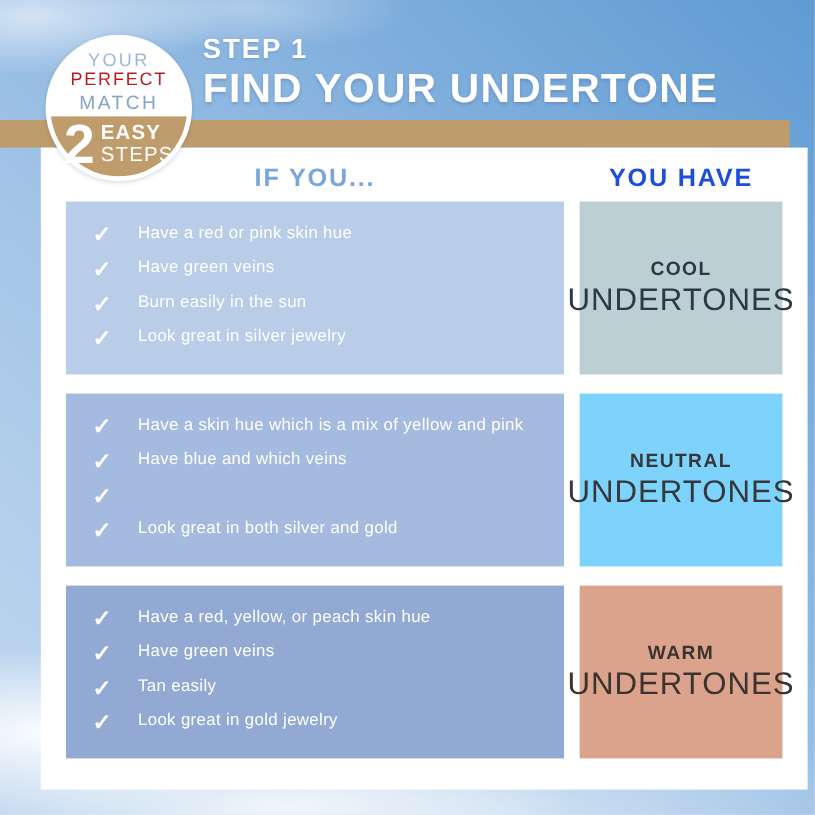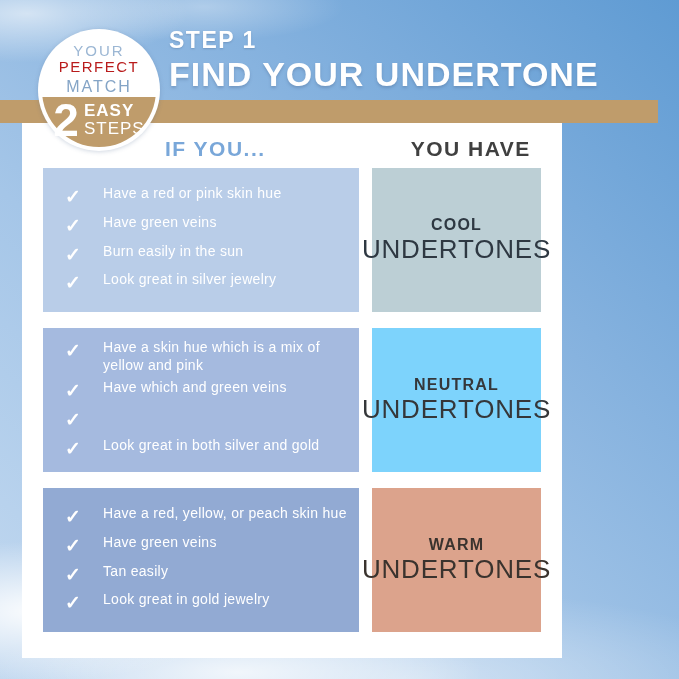--- a/index.html
+++ b/index.html
@@ -38,21 +38,21 @@
   .b-easy  { font-size:17px; font-weight:700; letter-spacing:1px; line-height:1.05; }
   .b-stepsw{ font-size:17px; font-weight:400; letter-spacing:1px; line-height:1.05; }
 
   
   .title-wrap { position:absolute; left:169px; right:25px; top:27px; text-align:left; color:#ffffff; z-index:2; }
   .t-step { font-size:23px; font-weight:600; letter-spacing:1.5px; text-shadow:0 1px 2px rgba(80,110,150,0.4); }
   .t-main { font-size:34px; font-weight:800; letter-spacing:1px; margin-top:1px; text-shadow:0 2px 3px rgba(80,110,150,0.4); }
 
   
   .card {
-    position:absolute; left:22px; top:123px; width:540px; height:535px;
+    position:absolute; left:34px; top:123px; width:639px; height:535px;
     background:#ffffff; z-index:2; padding:0 21px;
   }
   .col-headers { display:flex; gap:13px; height:45px; align-items:center; }
   .col-h { font-size:21px; font-weight:700; letter-spacing:1.5px; text-align:center; padding-top:6px; }
   .col-h.left  { width:415px; }
   .col-h.right { width:169px; }
 
   .row { display:flex; gap:13px; margin-bottom:16px; }
   .criteria-box {
     width:415px; height:144px;
@@ -93,21 +93,21 @@
 
 <div class="title-wrap">
   <div class="t-step">STEP 1</div>
   <div class="t-main">FIND YOUR UNDERTONE</div>
 </div>
 
 <div class="card">
 
   <div class="col-headers">
     <div class="col-h left" style="color: rgb(121, 167, 217);">IF YOU...</div>
-    <div class="col-h right" style="color: #404040;">YOU HAVE</div>
+    <div class="col-h right" style="color: #1d4ed8;">YOU HAVE</div>
   </div>
 
   <div class="row">
     <div class="criteria-box" style="background-color: rgb(185, 205, 232);">
       <div class="item">
         <span class="check">✓</span>
         <span class="item-text">Have a red or pink skin hue</span>
       </div>
       <div class="item">
         <span class="check">✓</span>
@@ -129,21 +129,21 @@
   </div>
 
   <div class="row">
     <div class="criteria-box" style="background-color: rgb(165, 186, 223);">
       <div class="item">
         <span class="check">✓</span>
         <span class="item-text">Have a skin hue which is a mix of yellow and pink</span>
       </div>
       <div class="item">
         <span class="check">✓</span>
-        <span class="item-text">Have which and green veins</span>
+        <span class="item-text">Have blue and which veins</span>
       </div>
       <div class="item">
         <span class="check">✓</span>
       </div>
       <div class="item">
         <span class="check">✓</span>
         <span class="item-text">Look great in both silver and gold</span>
       </div>
     </div>
     <div class="result-box" style="background-color: #7dd3fc;">

